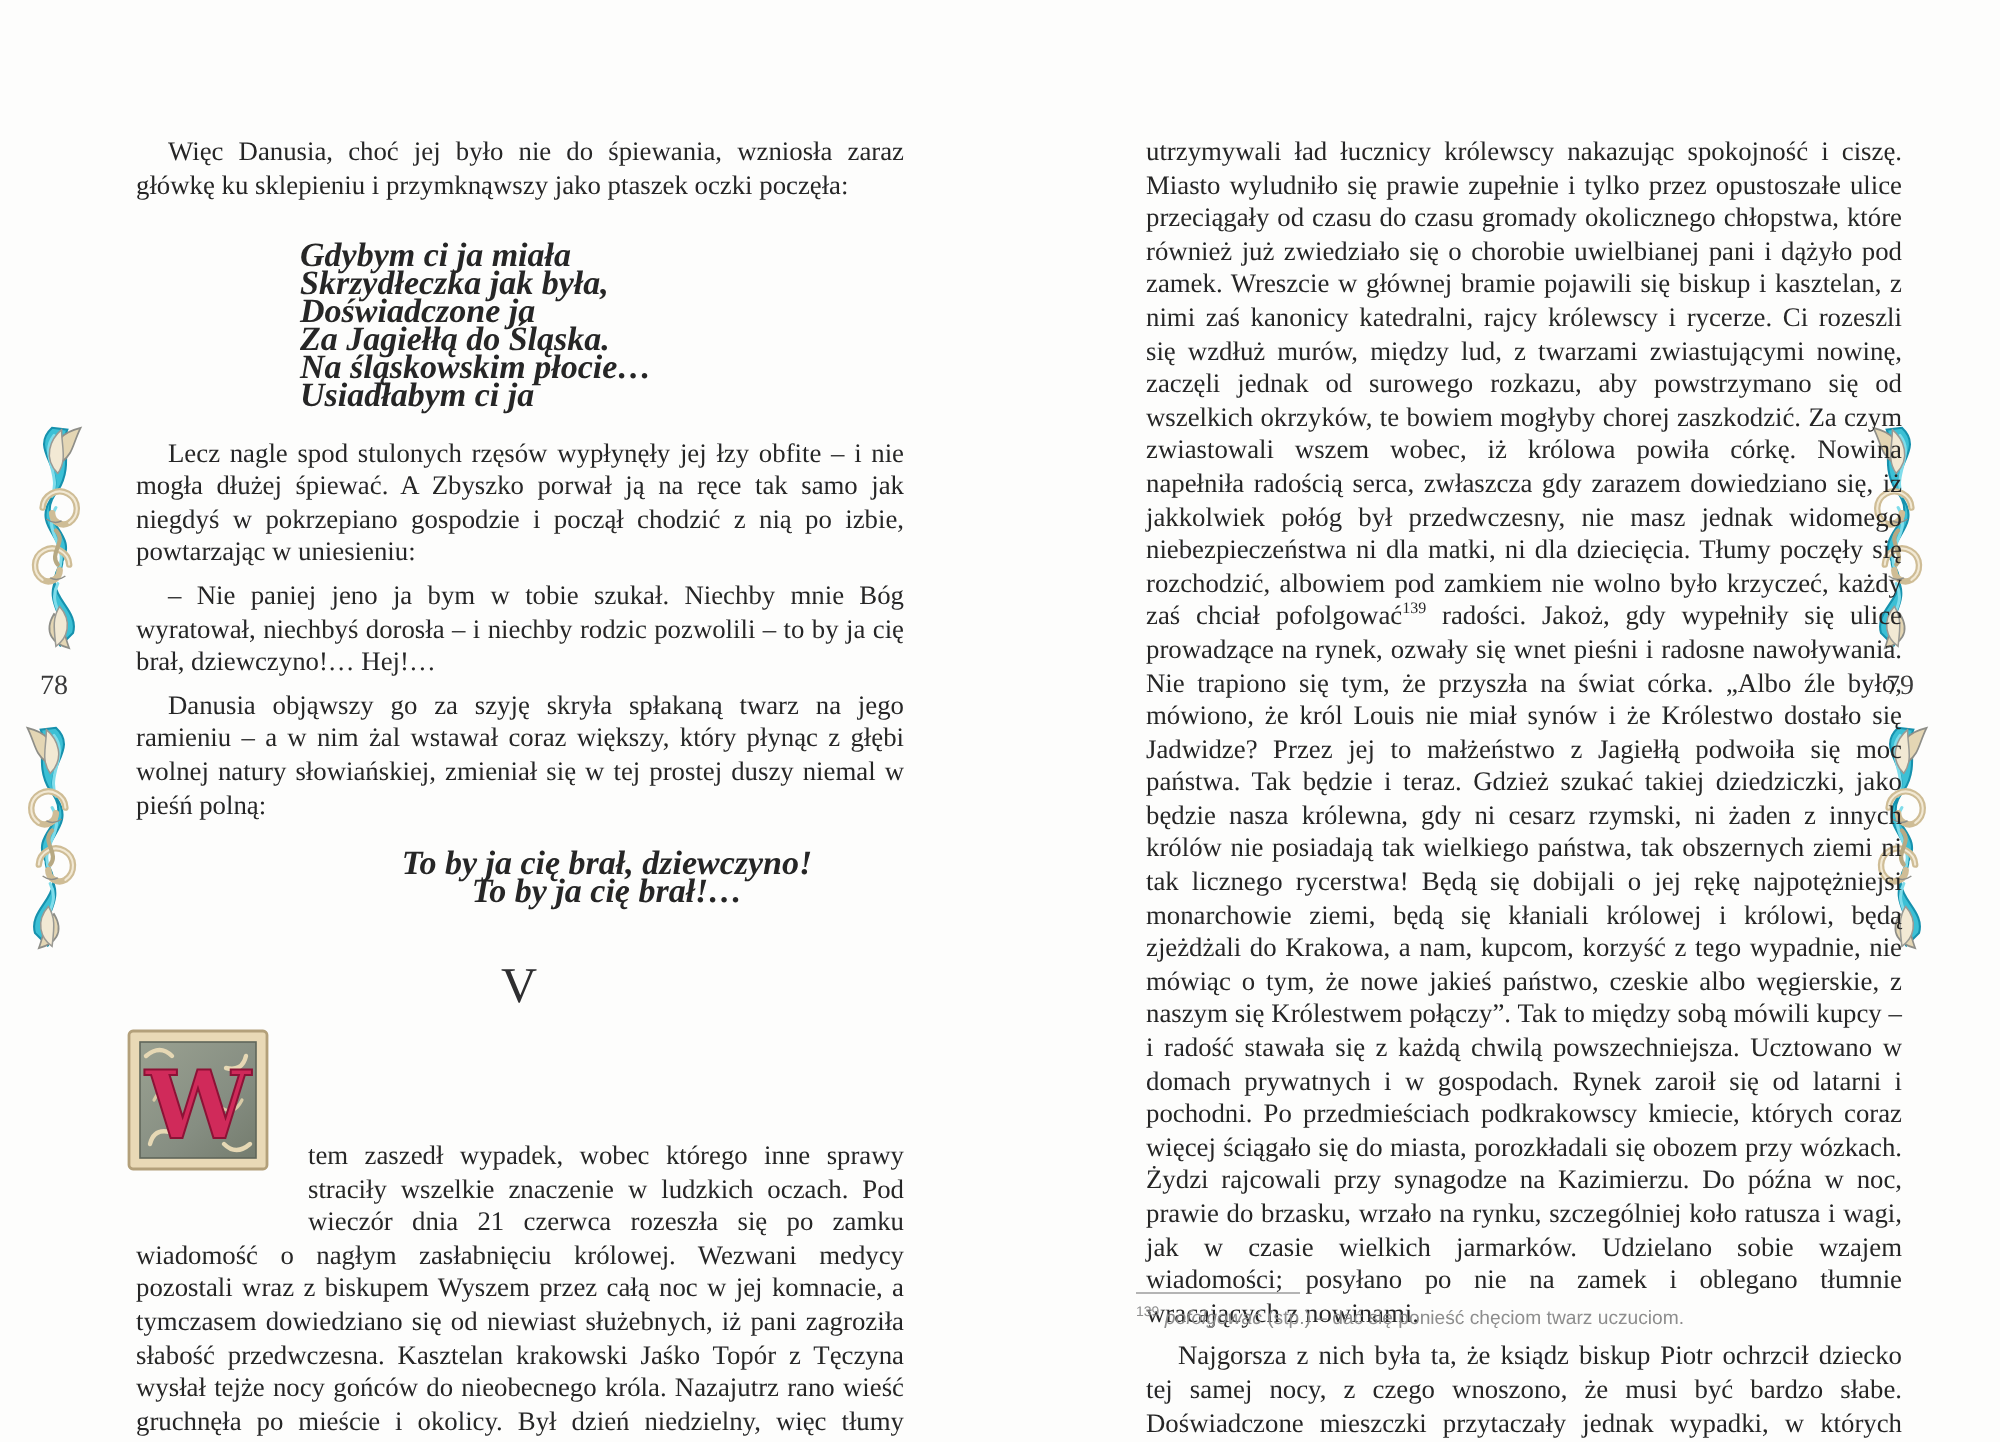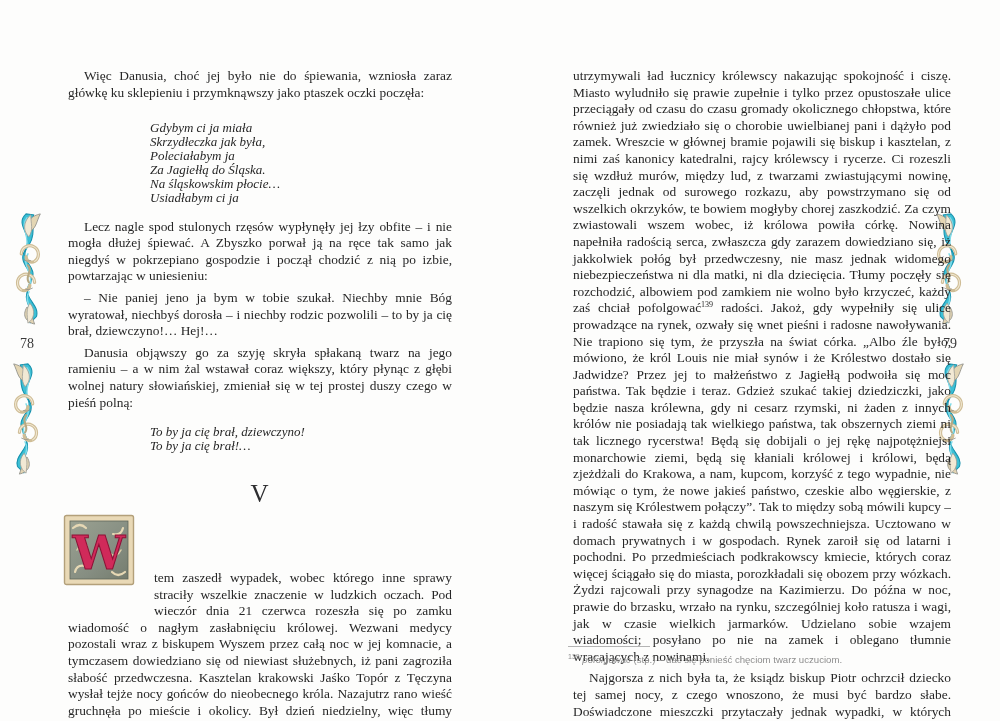--- a/index.html
+++ b/index.html
@@ -13,25 +13,25 @@
   .page-col{position:absolute;top:63px;}
   #left-col{left:63px;width:394px;}
   #right-col{left:568px;width:388px;}
   .body-text{
     font-size:13.4px;line-height:16.6px;text-align:justify;
     hyphens:auto;-webkit-hyphens:auto;
   }
   .body-text p{margin:5px;}
   p.indent{text-indent:16px;}
   .verse{
-    font-style:italic;font-size:13px;line-height:13.9px;
-    margin:20px 0 14px 87px;text-align:left;
+    font-style:italic;font-size:17px;line-height:13.9px;
+    margin:20px 0 14px 87px;text-align:left;font-weight:bold;
   }
   .verse .vline{display:block;}
-  .verse.short{margin:14px 0 0 87px;}
+  .verse.short{margin:14px 0 0 87px;text-align:center;}
   sup.note-ref{font-size:8px;line-height:0;vertical-align:super;letter-spacing:0;}
   
   .chapter-number{
     margin:26px 0 0 0;text-align:center;
     font-size:25px;line-height:30px;font-weight:400;color:#2e2e30;letter-spacing:1px;
   }
   .chapter-opening{position:relative;margin-top:0;}
   .dropcap-block{position:absolute;top:0;left:0;width:72px;height:72px;}
   .chapter-opening .opening-para{padding-top:56px;}
   .wrap-spacer{float:left;width:86px;height:35px;}
@@ -107,29 +107,29 @@
       <use href="#flourish-art"></use>
     </svg>
 </div>
 
 <div class="page-col body-text" id="left-col">
   <p class="indent">Więc Danusia, choć jej było nie do śpiewania, wzniosła zaraz główkę ku sklepieniu i przymknąwszy jako ptaszek oczki poczęła:</p>
 
   <div class="verse">
     <span class="vline">Gdybym ci ja miała</span>
     <span class="vline">Skrzydłeczka jak była,</span>
-    <span class="vline">Poleciałabym ja</span>
+    <span class="vline">Doświadczone ja</span>
     <span class="vline">Za Jagiełłą do Śląska.</span>
     <span class="vline">Na śląskowskim płocie…</span>
     <span class="vline">Usiadłabym ci ja</span>
   </div>
 
   <p class="indent">Lecz nagle spod stulonych rzęsów wypłynęły jej łzy obfite – i nie mogła dłużej śpiewać. A Zbyszko porwał ją na ręce tak samo jak niegdyś w pokrzepiano gospodzie i począł chodzić z nią po izbie, powtarzając w uniesieniu:</p>
   <p class="indent">– Nie paniej jeno ja bym w tobie szukał. Niechby mnie Bóg wyratował, niechbyś dorosła – i niechby rodzic pozwolili – to by ja cię brał, dziewczyno!… Hej!…</p>
-  <p class="indent">Danusia objąwszy go za szyję skryła spłakaną twarz na jego ramieniu – a w nim żal wstawał coraz większy, który płynąc z głębi wolnej natury słowiańskiej, zmieniał się w tej prostej duszy czego w pieśń polną:</p>
+  <p class="indent">Danusia objąwszy go za szyję skryła spłakaną twarz na jego ramieniu – a w nim żal wstawał coraz większy, który płynąc z głębi wolnej natury słowiańskiej, zmieniał się w tej prostej duszy niemal w pieśń polną:</p>
 
   <div class="verse short">
     <span class="vline">To by ja cię brał, dziewczyno!</span>
     <span class="vline">To by ja cię brał!…</span>
   </div>
 
   <h2 class="chapter-number">V</h2>
 
   <div class="chapter-opening">
     <div class="dropcap-block">

